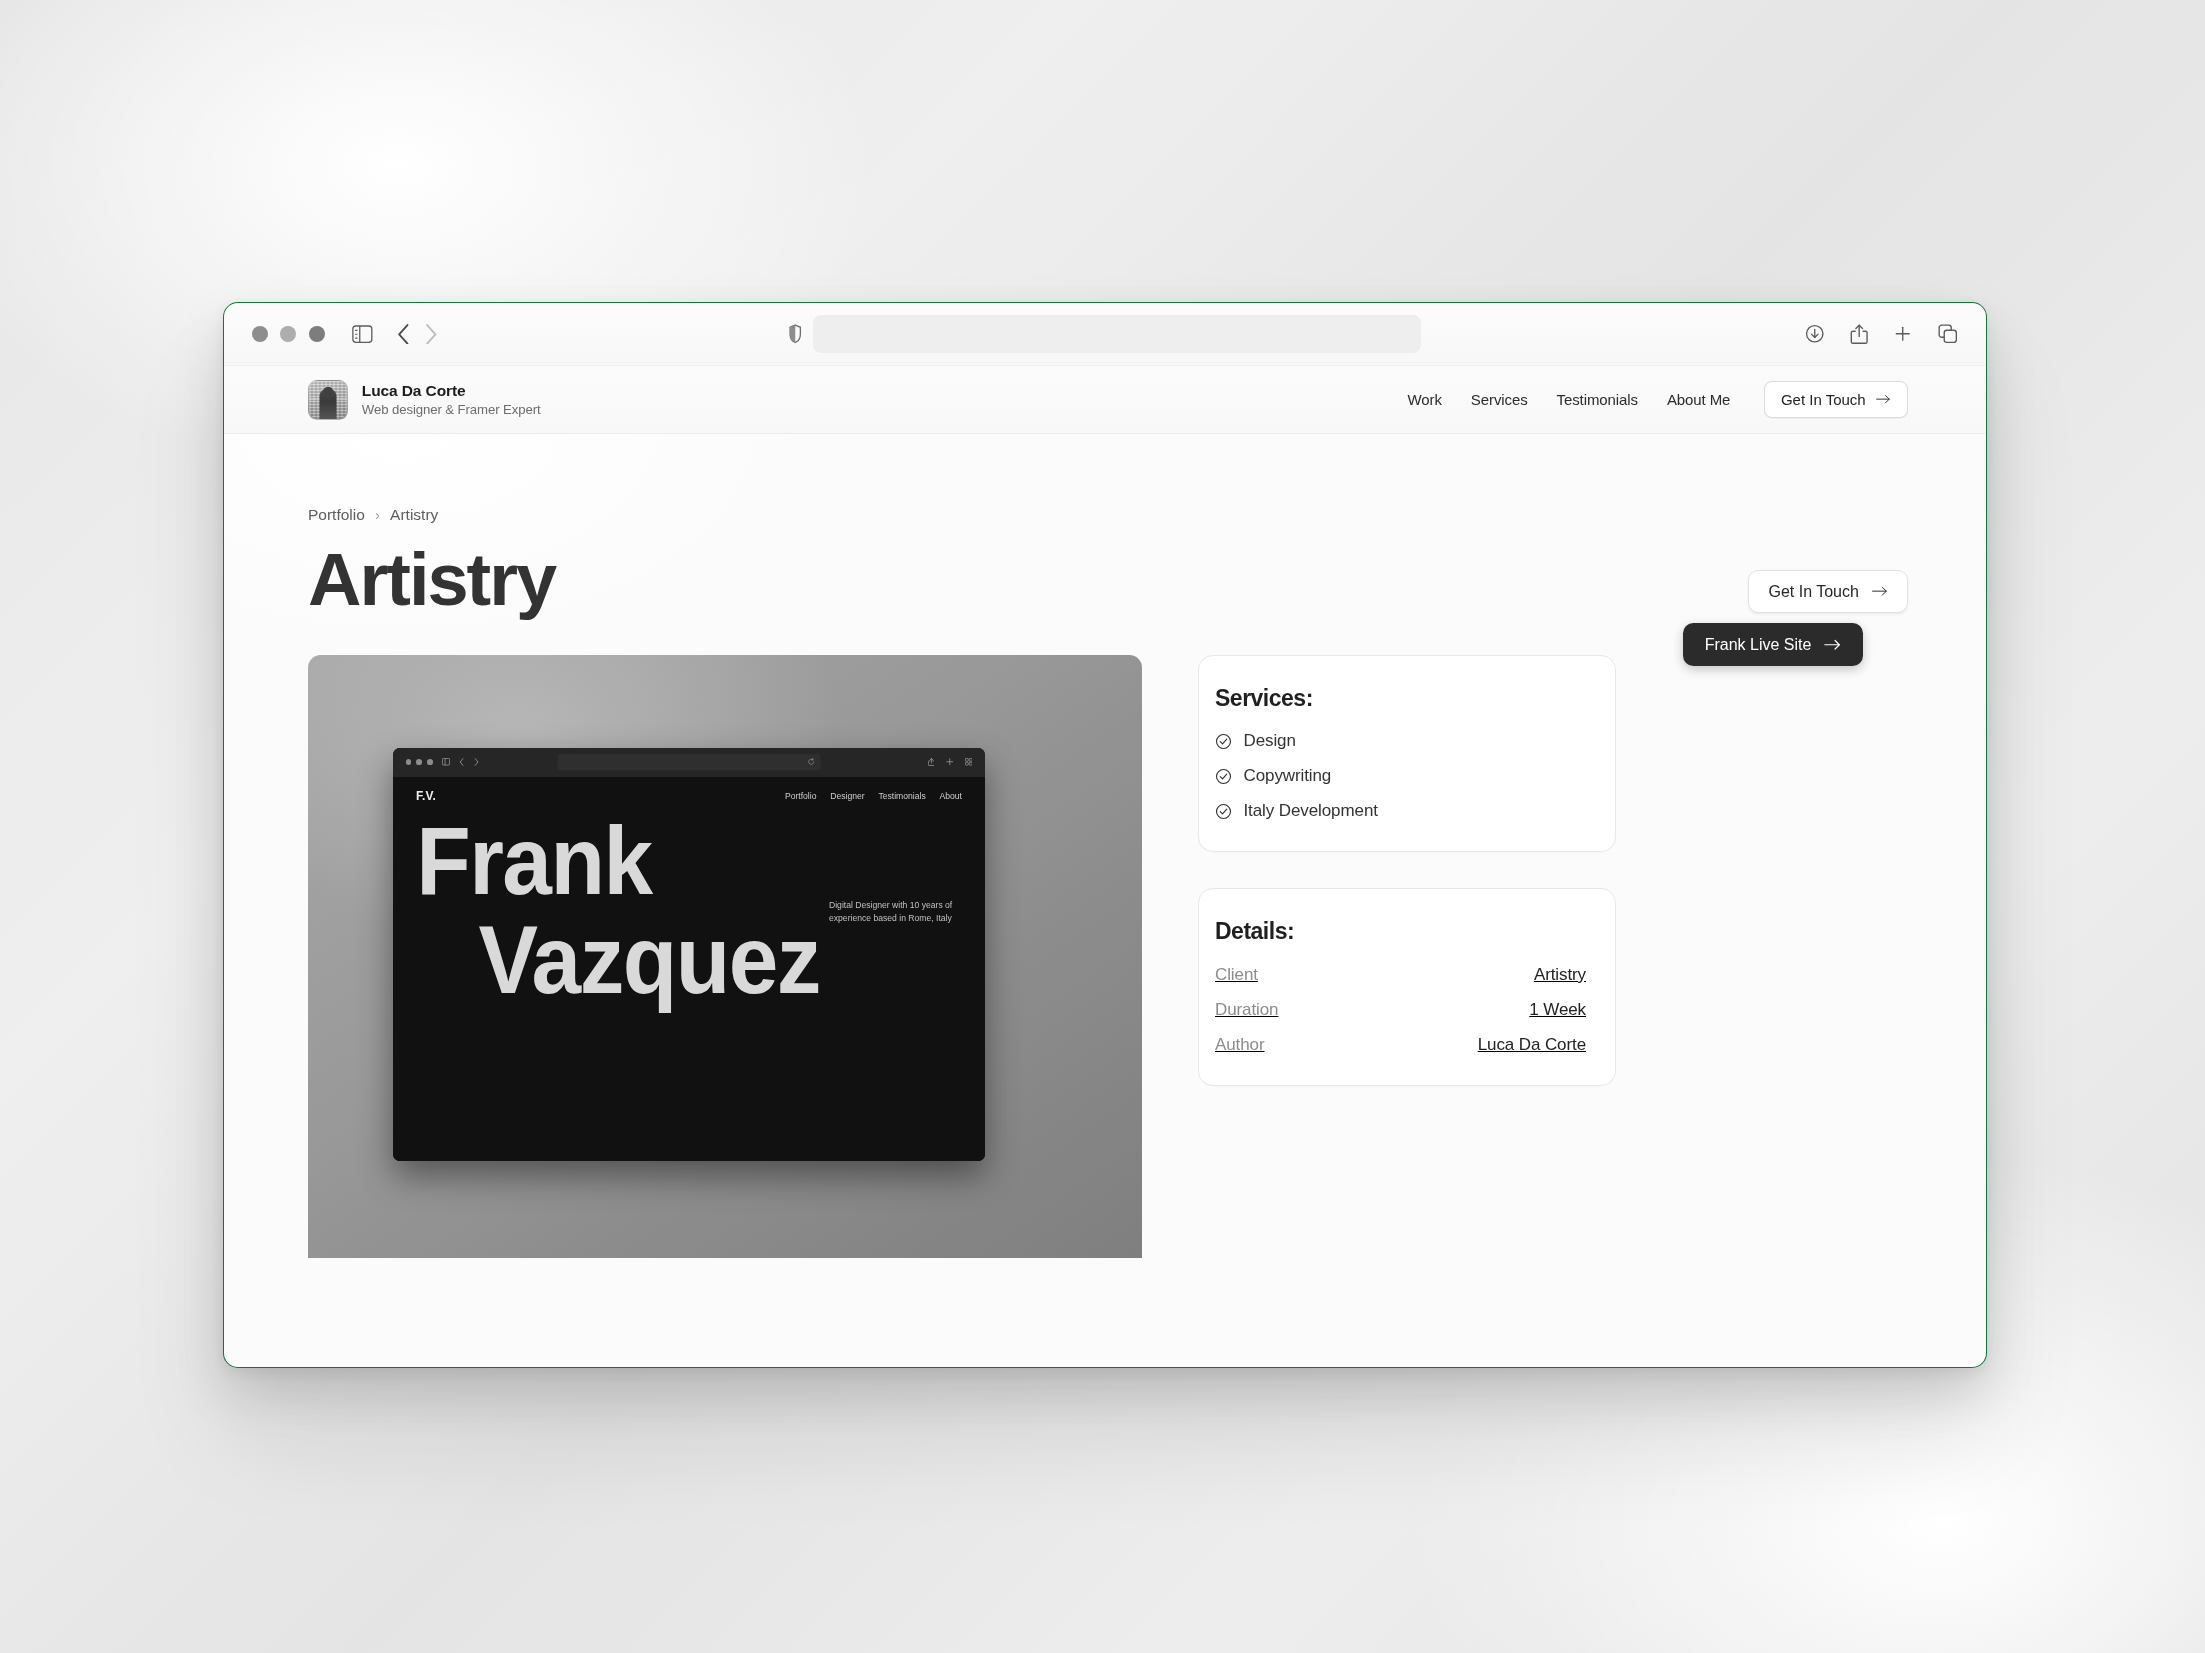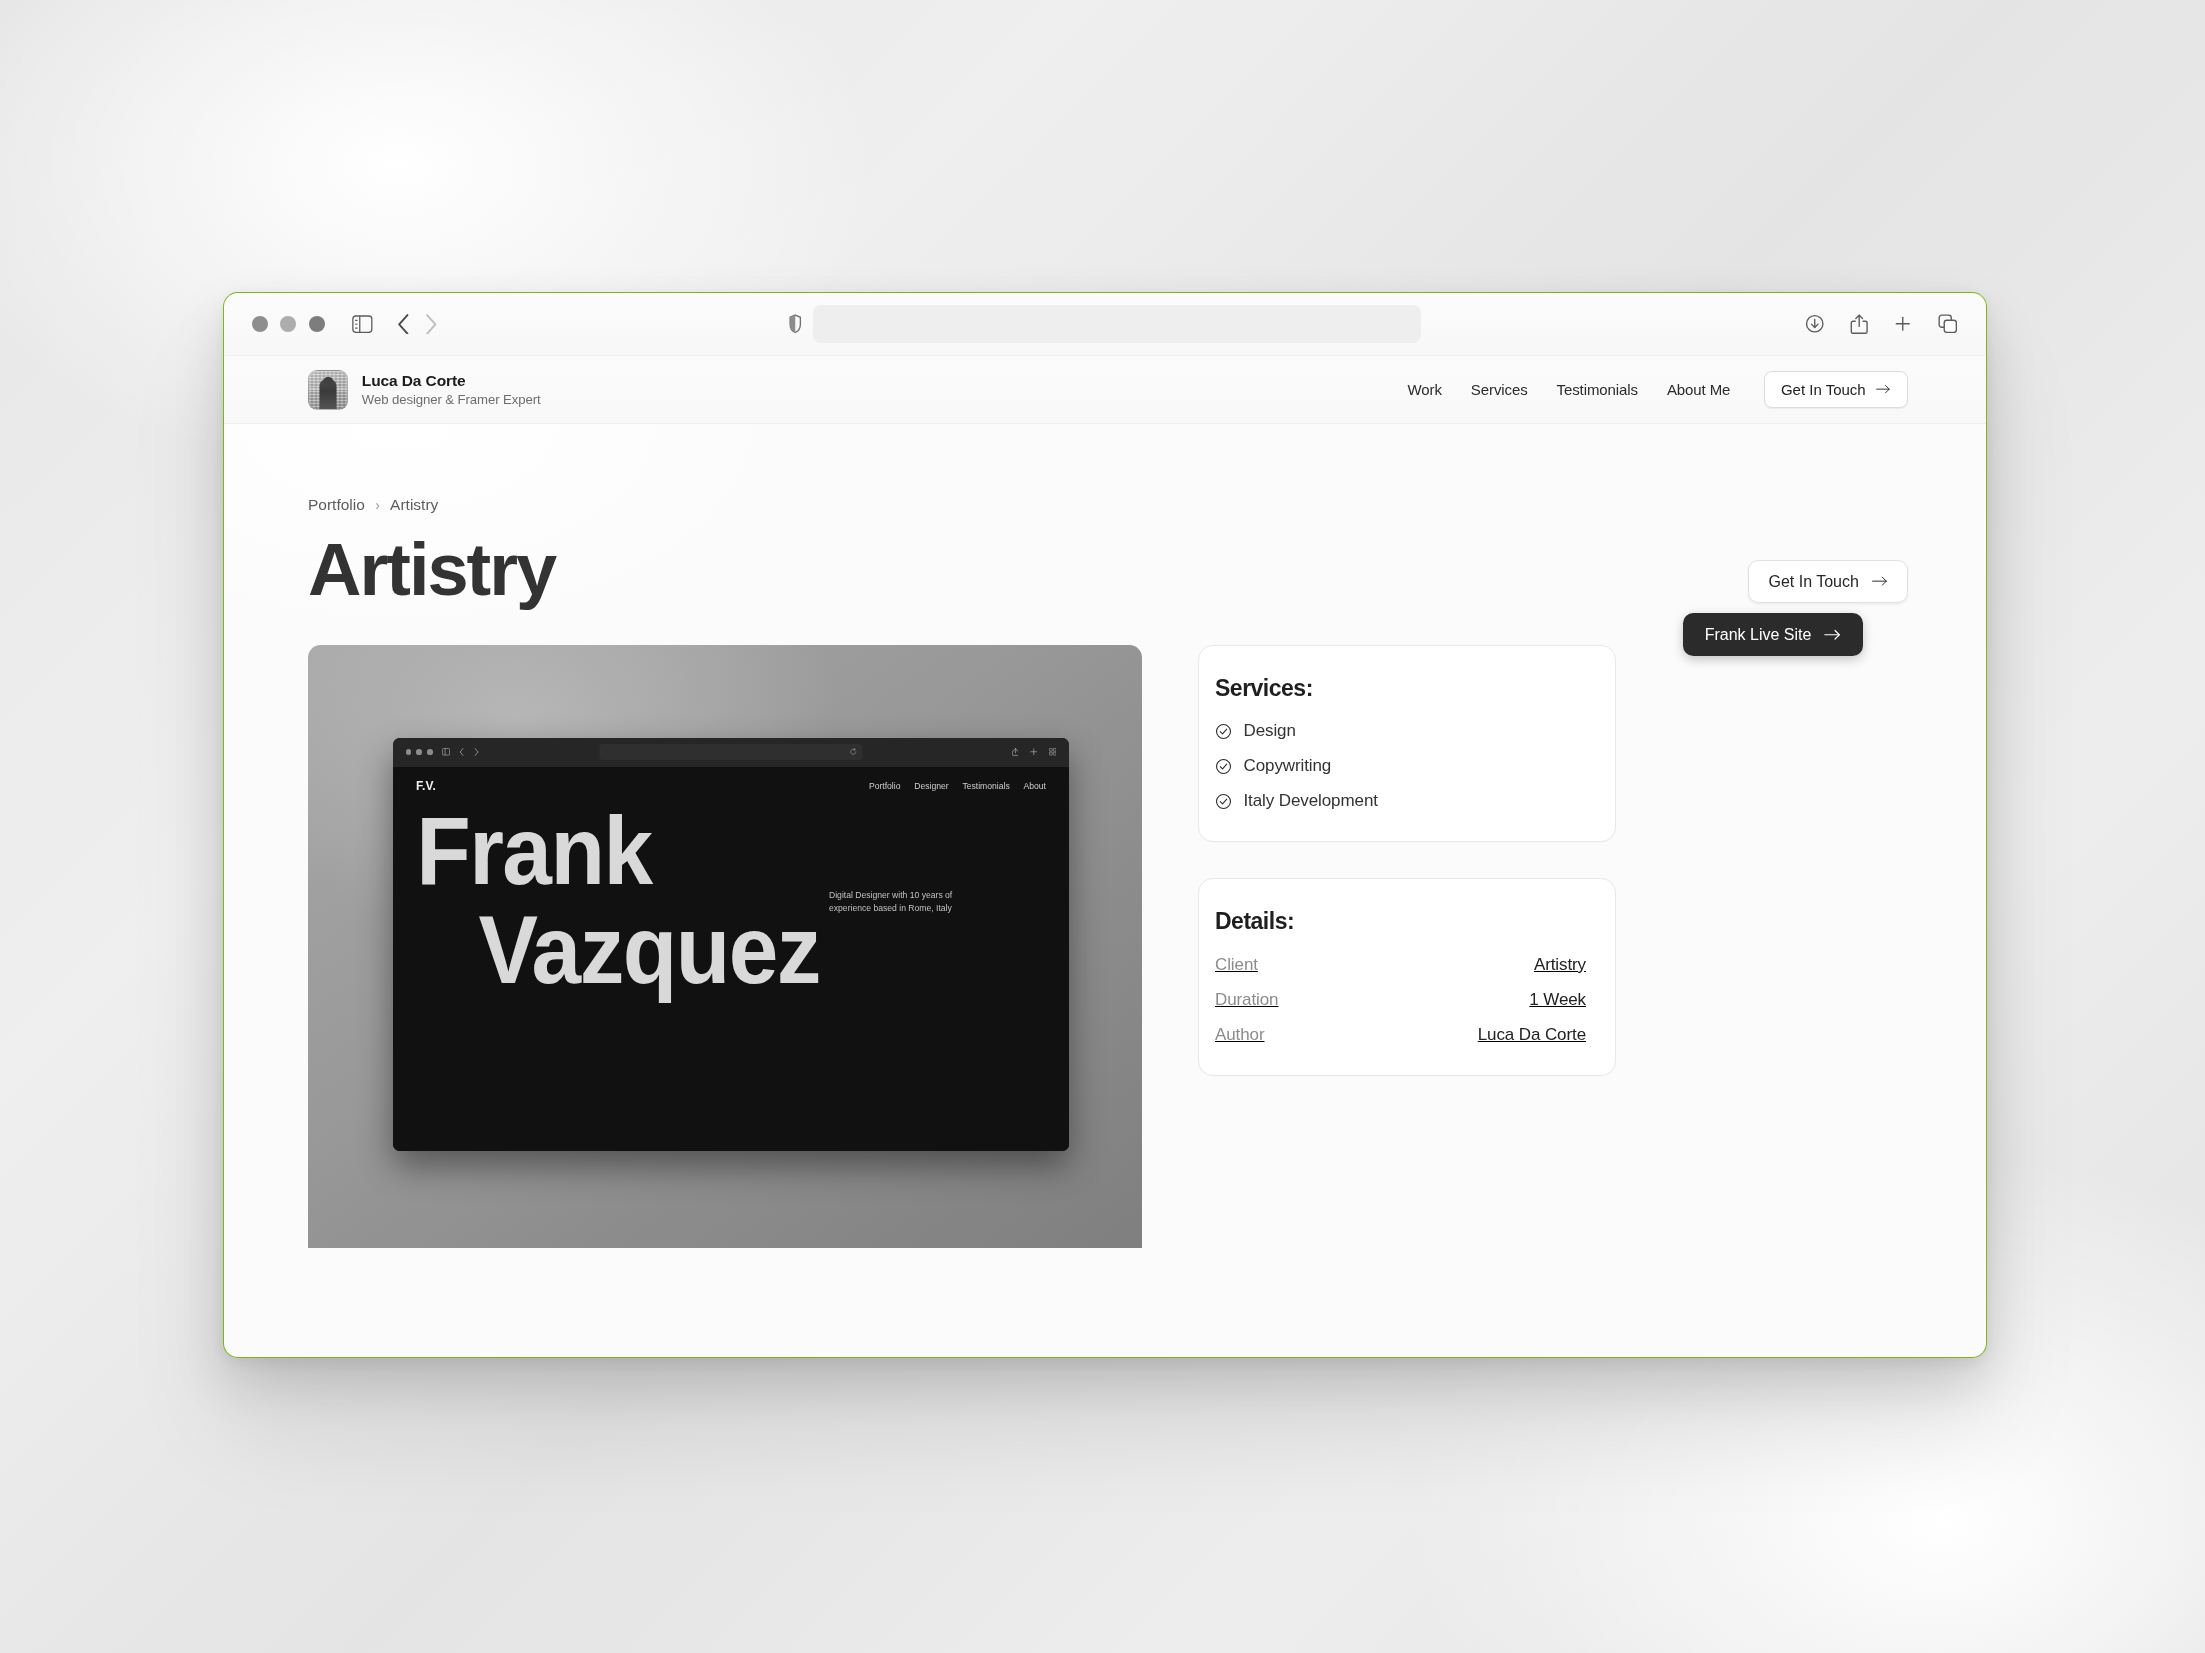--- a/index.html
+++ b/index.html
@@ -12,23 +12,23 @@
     background:
       radial-gradient(ellipse 804px 517px at 18% 10%, #ffffff 0%, rgba(255,255,255,0) 60%),
       radial-gradient(ellipse 919px 632px at 88% 92%, #ffffff 0%, rgba(255,255,255,0) 58%),
       linear-gradient(135deg, #e6e6e6 0%, #efefef 28%, #e4e4e4 52%, #ededed 74%, #e2e2e2 100%);
     position: relative;
   }
 
   
   .window {
     position: absolute;
-    left: 223px; top: 292px;
+    left: 223px; top: 302px;
     width: 1764px; height: 1066px;
-    background: #84cc16;
+    background: #15803d;
     border-radius: 15px;
     box-shadow:
       0 4.6px 13.8px rgba(0,0,0,0.06),
       0 23px 52px rgba(0,0,0,0.13),
       0 69px 103px rgba(0,0,0,0.09);
     overflow: hidden;
     border: 0.6px solid rgba(0,0,0,0.09);
   }
 
   
@@ -180,21 +180,21 @@
     width: 834px; height: 603px;
     border-radius: 12.6px 12.6px 0 0;
     background:
       radial-gradient(ellipse 517px 356px at 25% 12%, #b6b6b6 0%, rgba(182,182,182,0) 62%),
       linear-gradient(145deg, #a7a7a7 0%, #9a9a9a 38%, #8d8d8d 66%, #7f7f7f 100%);
     position: relative; overflow: hidden; flex: none;
   }
   .mock {
     position: absolute;
     left: 85px; top: 93px;
-    width: 676px; height: 413px;
+    width: 592px; height: 413px;
     border-radius: 6.9px;
     overflow: hidden;
     background: #0d0d0d;
     box-shadow: 0 15px 34px rgba(0,0,0,0.42);
   }
   .mock-bar {
     height: 29px; background: #262626;
     display: flex; align-items: center;
     position: relative; padding: 0 12.6px;
   }

